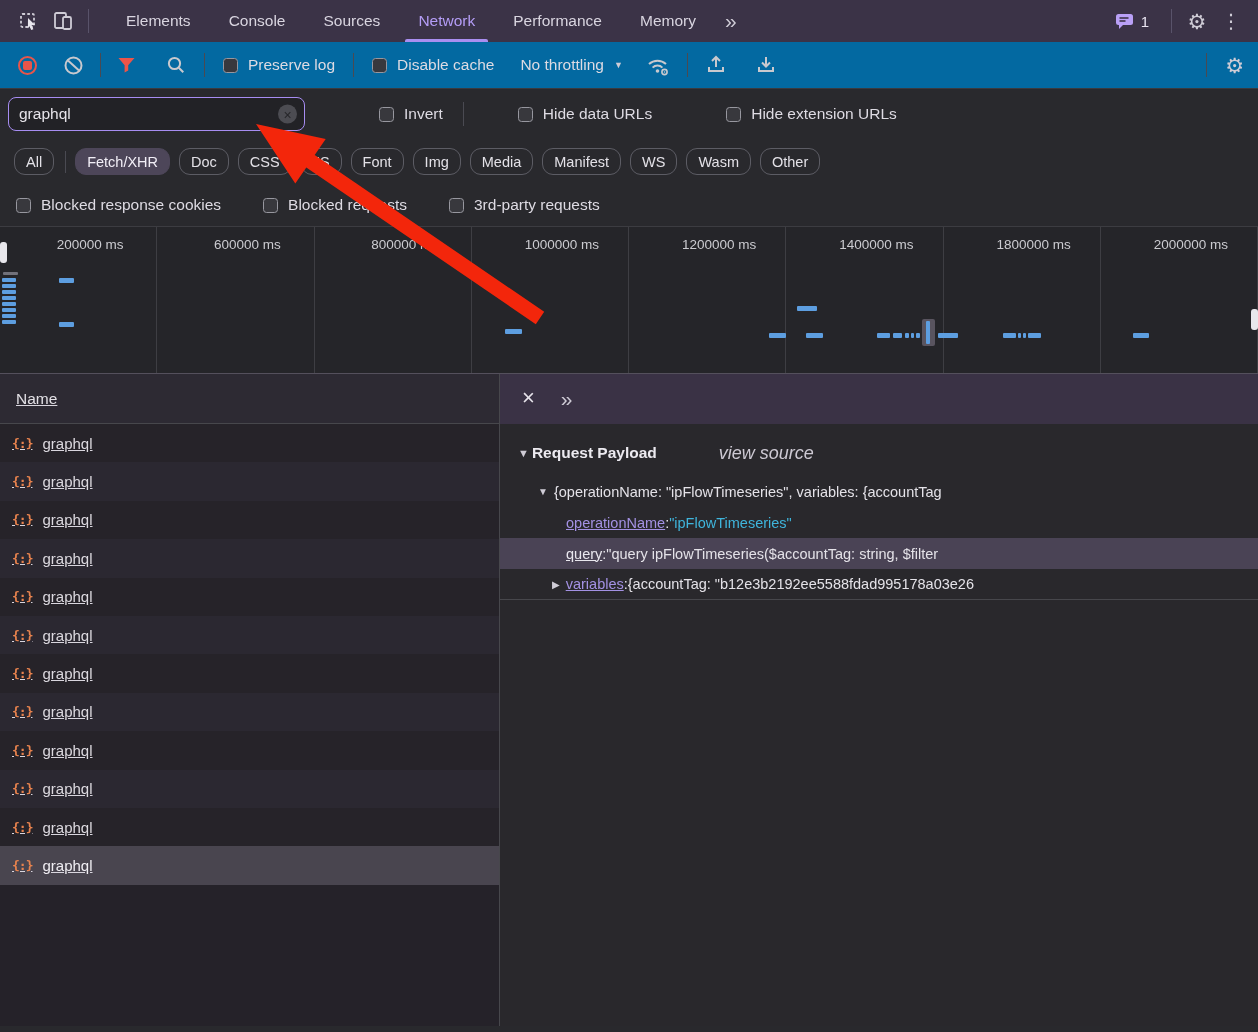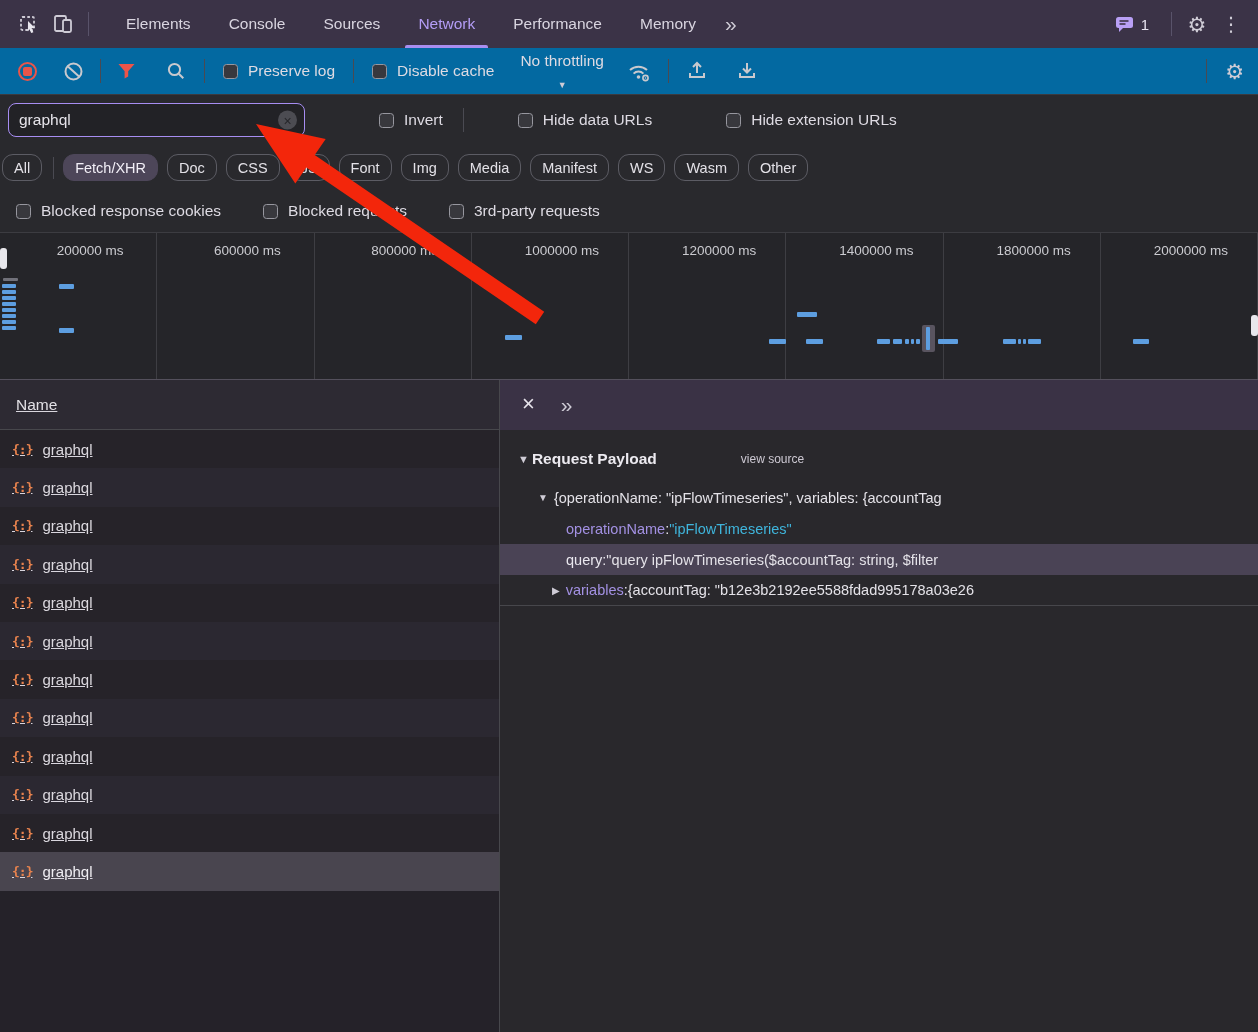--- a/index.html
+++ b/index.html
@@ -1,20 +1,20 @@
 <!DOCTYPE html>
 <html><head>
 <meta charset="utf-8">
 <style>
   html,body{margin:0;padding:0;background:#1a1a1c;}
   *{box-sizing:border-box;font-family:"Liberation Sans",sans-serif;}
   .devtools{position:relative;width:1258px;height:1032px;background:#29292d;overflow:hidden;color:#d9d6de;}
 
   
-  .tabbar{height:48px;background:#3b3347;display:flex;align-items:center;padding:0 10px 0 12px;}
+  .tabbar{height:42px;background:#3b3347;display:flex;align-items:center;padding:0 10px 0 12px;}
   .tb-icon{width:34px;height:34px;display:flex;align-items:center;justify-content:center;border-radius:4px;flex:0 0 auto;}
   .vsep{width:1px;height:24px;background:#59536a;margin:0 8px;flex:0 0 auto;}
   .vsep.dim{background:#4a4a52;}
   #top-tabs{display:flex;height:100%;margin-left:10px;}
   .toptab{position:relative;display:flex;align-items:center;padding:0 19px;font-size:15.5px;color:#d9d5e0;cursor:default;}
   .toptab.sel{color:#b49df6;}
   .toptab.sel::after{content:"";position:absolute;left:6px;right:6px;bottom:0;height:3px;background:#a98ef0;border-radius:2px 2px 0 0;}
   .chev-more{font-size:21px;color:#cfccd6;padding:0 10px;}
   .tabbar-right{margin-left:auto;display:flex;align-items:center;}
   .issues{display:flex;align-items:center;gap:6px;margin-right:14px;}
@@ -22,33 +22,33 @@
   .kebab{font-size:20px;color:#cfccd6;padding:0 6px;letter-spacing:0;}
   .gear{font-size:21px;color:#cfccd6;line-height:1;}
 
   
   .toolbar{height:47px;background:#0369a1;border-bottom:1px solid #3a3a3f;display:flex;align-items:center;padding:0 14px 0 18px;}
   .rec{width:19px;height:19px;border:2.5px solid #e8554a;border-radius:50%;display:flex;align-items:center;justify-content:center;}
   .rec i{width:9px;height:9px;background:#e8554a;border-radius:2px;display:block;}
   .tool-gap{width:26px;flex:0 0 auto;}
   .cb{width:15px;height:15px;border:1.5px solid #97979f;border-radius:3.5px;background:#38383d;flex:0 0 auto;}
   .cb-item{display:flex;align-items:center;gap:10px;font-size:15.5px;color:#dedbe3;}
-  .throttle{display:flex;align-items:center;gap:10px;font-size:15.5px;color:#dedbe3;margin-left:26px;flex-direction:column;}
+  .throttle{display:flex;align-items:center;gap:10px;font-size:15.5px;color:#dedbe3;margin-left:26px;}
   .caret{font-size:9px;color:#cfccd6;}
 
   
   .filterrow{height:50px;display:flex;align-items:center;padding:0 8px;background:#29292d;}
   .filterbox{position:relative;width:297px;height:34px;border:1.5px solid #a78df2;border-radius:8px;background:#222226;display:flex;align-items:center;padding:0 30px 0 10px;}
   .filterbox input{background:transparent;border:none;outline:none;color:#e6e4ea;font-size:15.5px;width:100%;padding:0;}
   .clear-x{position:absolute;right:7px;top:50%;transform:translateY(-50%);width:19px;height:19px;border-radius:50%;background:#4c4c52;color:#26262a;font-size:14px;display:flex;align-items:center;justify-content:center;line-height:1;}
   .filterrow .cb-item{margin-left:34px;padding-left:40px;}
   .filterrow .vsep{margin:0 14px 0 20px;}
 
   
-  .chiprow{height:45px;display:flex;align-items:center;padding:0 2px;background:#29292d;}
+  .chiprow{height:45px;display:flex;align-items:center;padding:0 14px;background:#29292d;}
   .chip{padding:4.5px 11px;border:1.5px solid #5c5c64;border-radius:11px;font-size:14.5px;color:#e3e1e7;margin-right:9px;white-space:nowrap;}
   .chip.sel{background:#4d4659;border-color:#4d4659;color:#f2eff7;}
   .chiprow .vsep{height:22px;margin:0 9px 0 2px;}
 
   
   .blockedrow{height:43px;display:flex;align-items:center;gap:42px;padding:0 16px;background:#29292d;border-bottom:1px solid #3c3c41;}
 
   
   .timeline{position:relative;height:147px;background:#252529;overflow:hidden;border-bottom:1px solid #54505c;}
   .tl-cols{display:flex;height:100%;}
@@ -72,29 +72,29 @@
   .right{flex:1;background:#29282c;display:flex;flex-direction:column;min-width:0;}
   .dtabs{height:50px;background:#3a3245;display:flex;align-items:center;padding:0 8px;flex:0 0 auto;}
   .dclose{font-size:22px;color:#e6e3ea;padding:0 16px 2px 14px;}
   .dtab{position:relative;height:100%;display:flex;align-items:center;padding:0 17px;font-size:15.5px;color:#d6d2dc;}
   .dtab.sel{color:#b49df6;}
   .dtab.sel::after{content:"";position:absolute;left:8px;right:8px;bottom:4px;height:2.5px;background:#a98ef0;border-radius:2px;}
   .payload{padding-top:10px;}
   .rp-head{display:flex;align-items:center;height:38px;padding-left:18px;}
   .tri{color:#cfccd6;font-size:11px;margin-right:3px;}
   .rp-title{font-size:15.5px;font-weight:bold;color:#eceaf0;}
-  .rp-vs{margin-left:84px;font-size:12px;color:#cdc9d3;}
+  .rp-vs{margin-left:62px;font-size:18px;color:#cdc9d3;font-style:italic;}
   .tree{margin-top:4px;}
   .trow{height:31px;display:flex;align-items:center;white-space:nowrap;overflow:hidden;font-family:"DejaVu Sans Mono",monospace;font-size:14.5px;color:#e4e2e8;}
   .trow .tri{font-size:10px;margin:0 6px 0 0;}
   .t-sum{padding-left:38px;}
   .t-kv{padding-left:66px;}
   .t-kv.hl{background:#4a4355;}
   .t-vars{padding-left:52px;border-bottom:1px solid #47474c;}
-  .k{color:#a391e3;}
+  .k{color:#a391e3;text-decoration:underline;}
   .k.w{color:#e9e7ee;}
   .s{color:#3fb5dc;}
 
   
   .arrow-svg{position:absolute;left:0;top:0;pointer-events:none;}
   svg{display:block;}
 </style>
 </head>
 <body>
 

